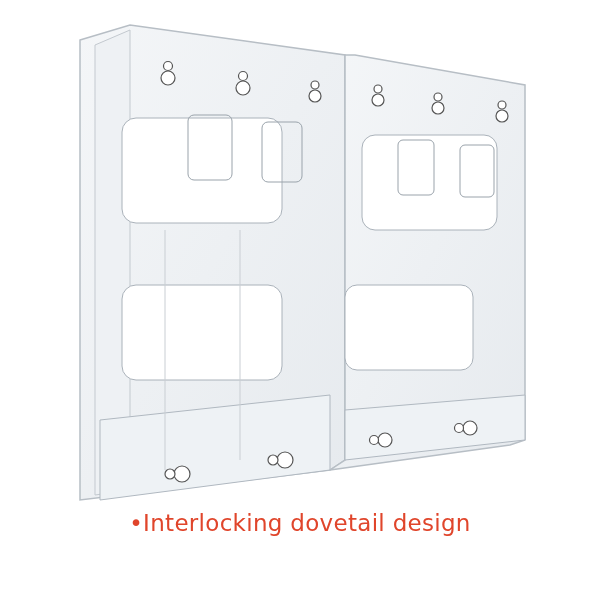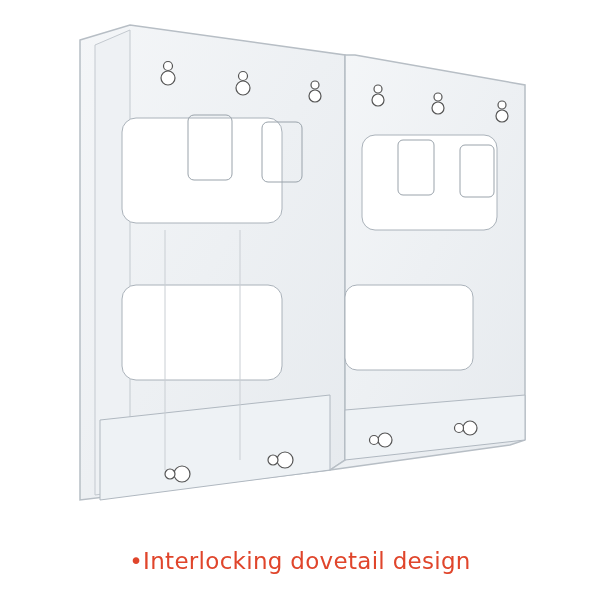--- a/index.html
+++ b/index.html
@@ -1,18 +1,18 @@
 <!DOCTYPE html>
 <html><head>
   <meta charset="utf-8">
   <style>
     html, body { margin:0; padding:0; background:#ffffff; }
     body { width:600px; height:600px; position:relative; overflow:hidden; font-family:"DejaVu Sans", sans-serif; }
     .product { position:absolute; left:0; top:0; width:600px; height:520px; }
-    .caption { position:absolute; left:0; width:600px; top:548px; text-align:center; font-size:23px; letter-spacing:0.3px; }
+    .caption { position:absolute; left:0; width:600px; top:510px; text-align:center; font-size:23px; letter-spacing:0.3px; }
   </style>
 </head>
 <body>
 
 <div class="product">
   <svg width="600" height="520" viewBox="0 0 600 520">
     <defs>
       <linearGradient id="acr" x1="0" y1="0" x2="1" y2="1">
         <stop offset="0" stop-color="#f4f6f8"></stop>
         <stop offset="1" stop-color="#e6eaee"></stop>

